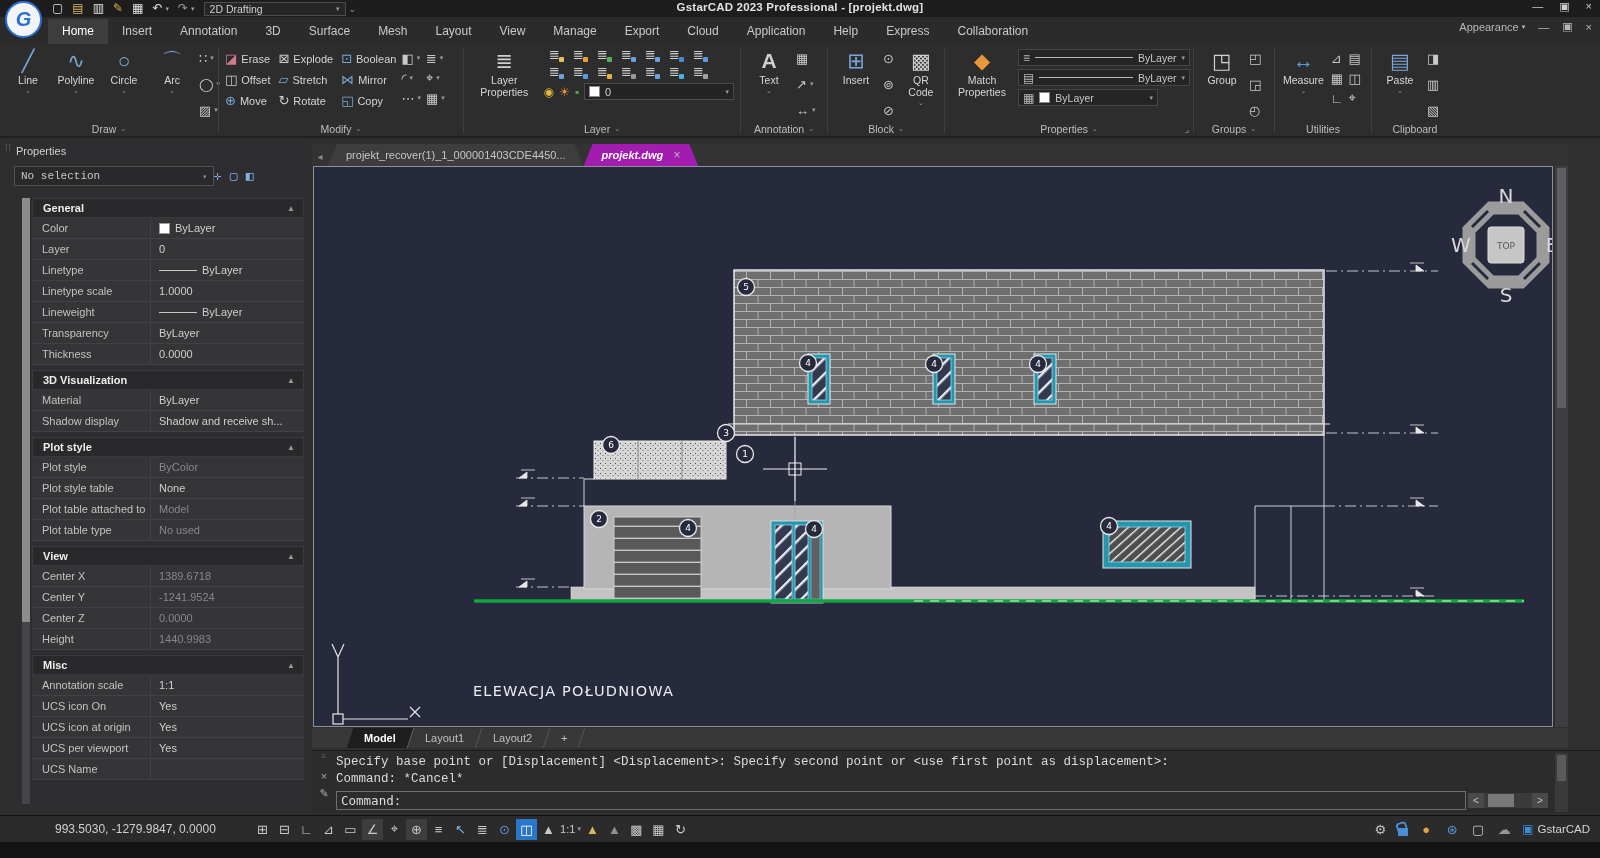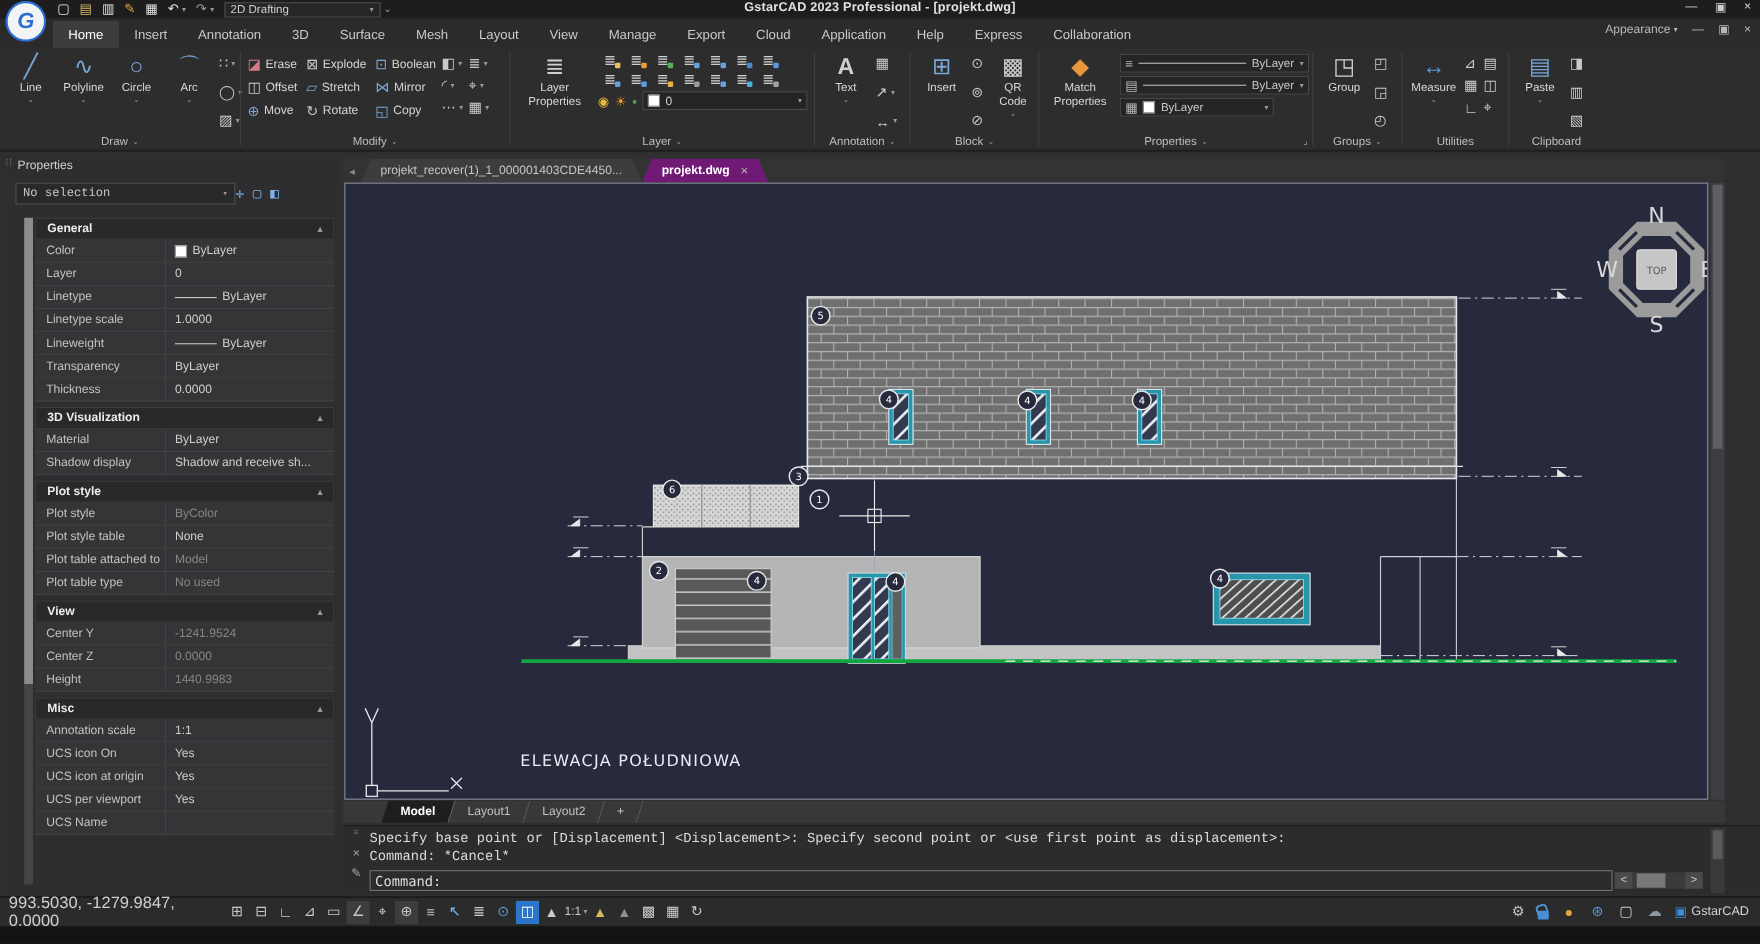--- a/index.html
+++ b/index.html
@@ -97,21 +97,21 @@
   .pval.dim { color:#87878a; }
   .pswatch { width:11px; height:11px; background:#fff; border:1px solid #999; }
   .plinemark { width:38px; border-top:1px solid #c8c8c8; }
 
   
   #doc-area { position:absolute; left:312px; top:140px; width:1256px; height:608px; }
   #doc-tabs { position:absolute; left:0; top:4px; width:1256px; height:22px; background:#333333; display:flex; align-items:flex-end; }
   .tab-scroll { width:16px; color:#8a8a8a; font-size:10px; text-align:center; padding-bottom:4px; }
   .dtab { height:22px; display:flex; align-items:center; padding:0 18px; font-size:11px; color:#c6c6c6;
     background:#3d3d3d; clip-path:polygon(9px 0, calc(100% - 9px) 0, 100% 100%, 0 100%); }
-  .dtab.active { background:#701a75; color:#ffffff; font-weight:bold; }
+  .dtab.active { background:#a21caf; color:#ffffff; font-weight:bold;font-style:italic; }
   .dtab .tclose { margin-left:10px; font-weight:normal; color:#b9b9b9; font-size:12px; }
 
   
   #canvas-wrap { position:absolute; left:1px; top:26px; width:1240px; height:561px;
     background:#262a3c; border:1px solid #8c9099; }
   #canvas-vscroll { position:absolute; right:0px; top:26px; width:13px; height:561px; background:#3e3e42; }
   #canvas-vscroll .thumb { margin:2px 2px; width:9px; height:240px; background:#5e5e64; }
 
   
   #mltabs { position:absolute; left:0; top:588px; width:1256px; height:20px; background:#383838;
@@ -136,21 +136,21 @@
   #cmd-hscroll { position:absolute; right:52px; top:42px; width:80px; height:15px; display:flex; background:#3a3a3a; }
   #cmd-hscroll .hbtn { width:16px; text-align:center; font-size:10px; color:#c8c8c8; line-height:15px; background:#4a4a4a; }
   #cmd-hscroll .htrack { flex:1; position:relative; }
   #cmd-hscroll .hthumb { position:absolute; left:4px; top:1px; width:26px; height:13px; background:#787878; }
   #cmd-vscroll { position:absolute; right:32px; top:2px; width:13px; height:59px; background:#3a3a3a; }
   #cmd-vscroll .vthumb { margin:2px; width:9px; height:26px; background:#5a5a5a; }
 
   
   #statusbar { position:absolute; left:0; top:815px; width:1600px; height:27px; background:#2b2b2b;
     border-top:1px solid #111; display:flex; align-items:center; }
-  #coords { width:205px; padding-left:8px; color:#cfcfcf; font-size:15px; }
+  #coords { width:205px; padding-left:8px; color:#cfcfcf; font-size:12px;margin-left:47px; }
   #sicons { display:flex; align-items:center; gap:1px; }
   .sic { min-width:21px; height:21px; display:flex; align-items:center; justify-content:center;
     color:#c9c9c9; font-size:13px; }
   .sic.pressed { background:#3d3d3d; }
   .sic.active { background:#2a76c9; color:#fff; }
   .sic .slbl { font-size:11px; }
   .sic .scrt { font-size:7px; color:#9a9a9a; margin-left:2px; }
   #sright { margin-left:auto; display:flex; align-items:center; gap:10px; padding-right:10px; }
   #sright .sic { min-width:16px; }
   .lockcss { position:relative; width:10px; height:8px; background:#4a8fd4; border-radius:1px; margin-top:5px; }
@@ -669,20 +669,26 @@
         </div>
         <div class="prow">
           <span class="plabel">Plot table type</span>
           <span class="pval dim">
             <span>No used</span>
           </span>
         </div>
         <div class="sec-header">
           <span>View</span>
           <span class="carup">▲</span>
+        </div>
+        <div class="prow">
+          <span class="plabel">Center X</span>
+          <span class="pval dim">
+            <span>1389.6718</span>
+          </span>
         </div>
         <div class="prow">
           <span class="plabel">Center Y</span>
           <span class="pval dim">
             <span>-1241.9524</span>
           </span>
         </div>
         <div class="prow">
           <span class="plabel">Center Z</span>
           <span class="pval dim">

